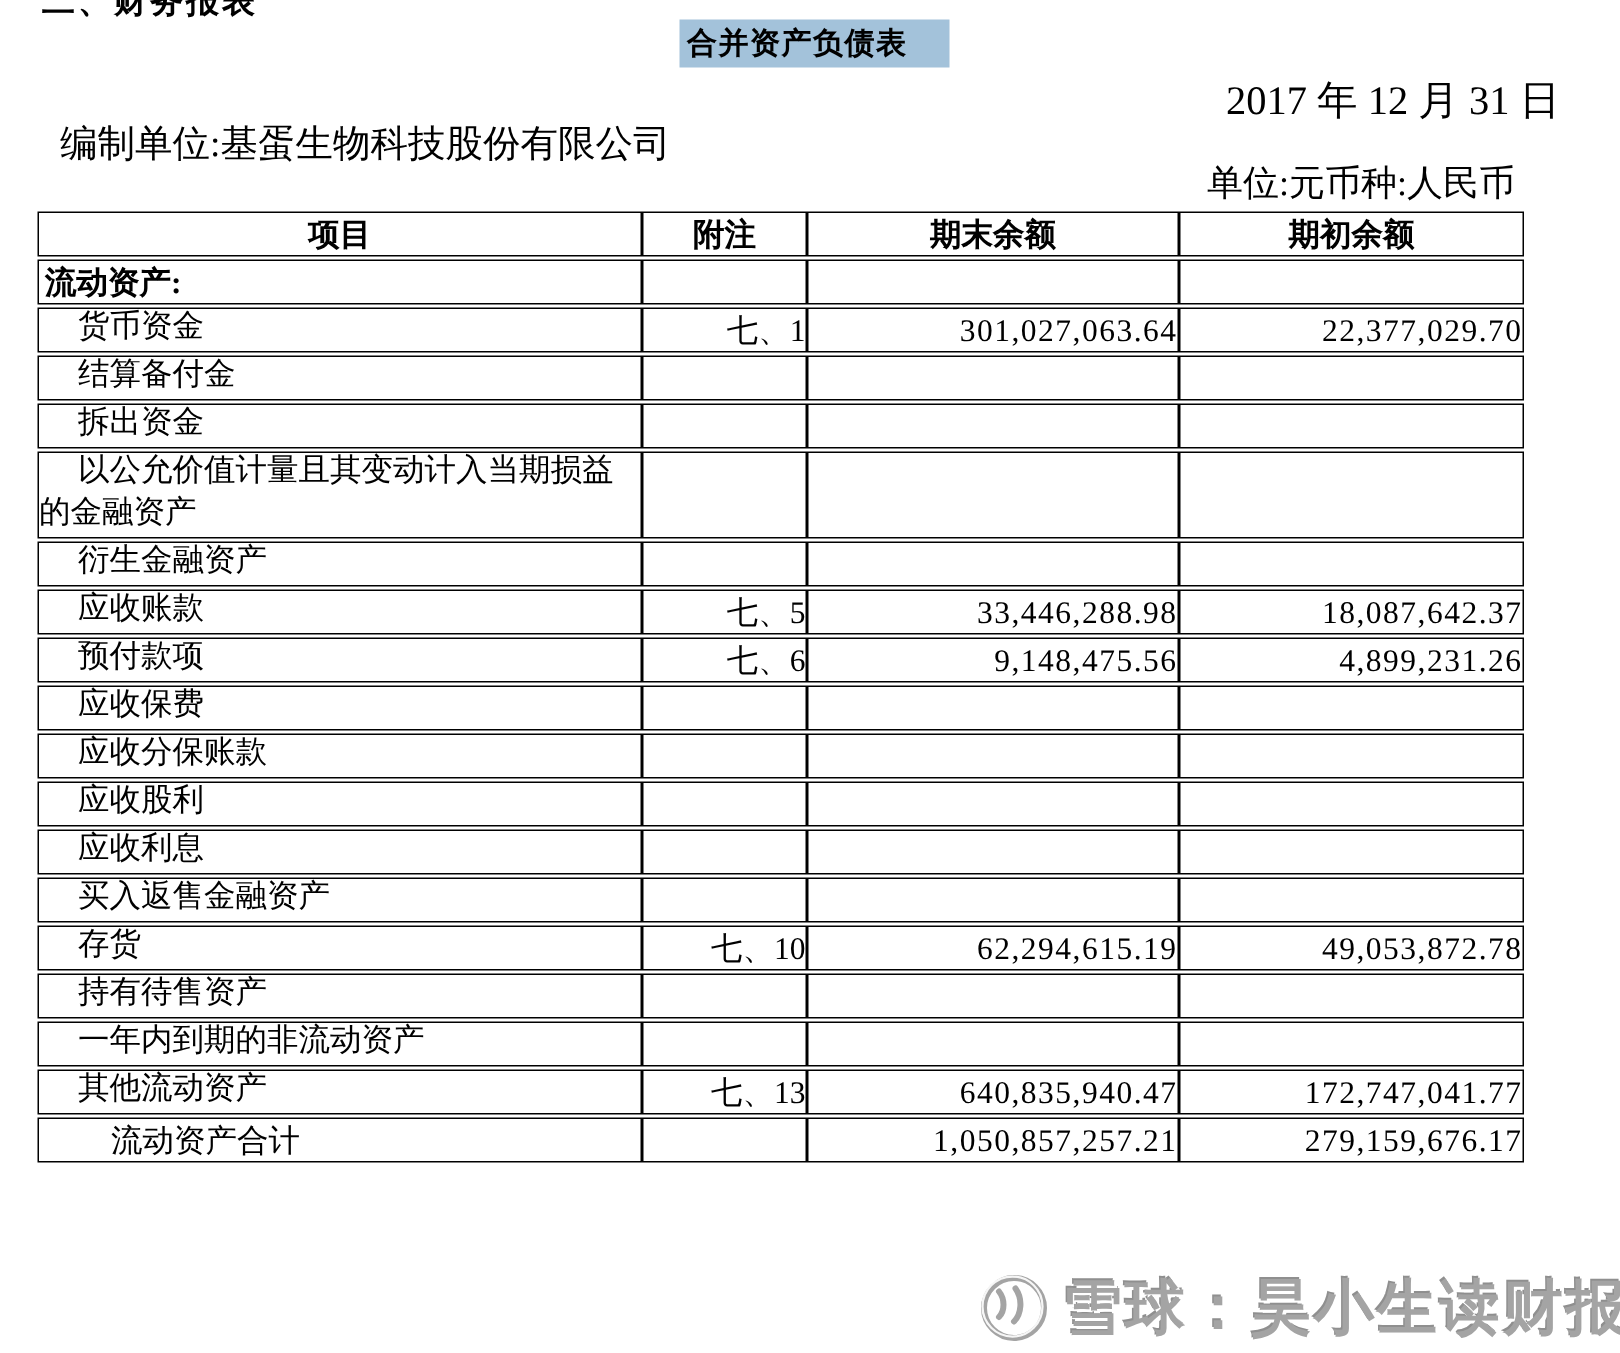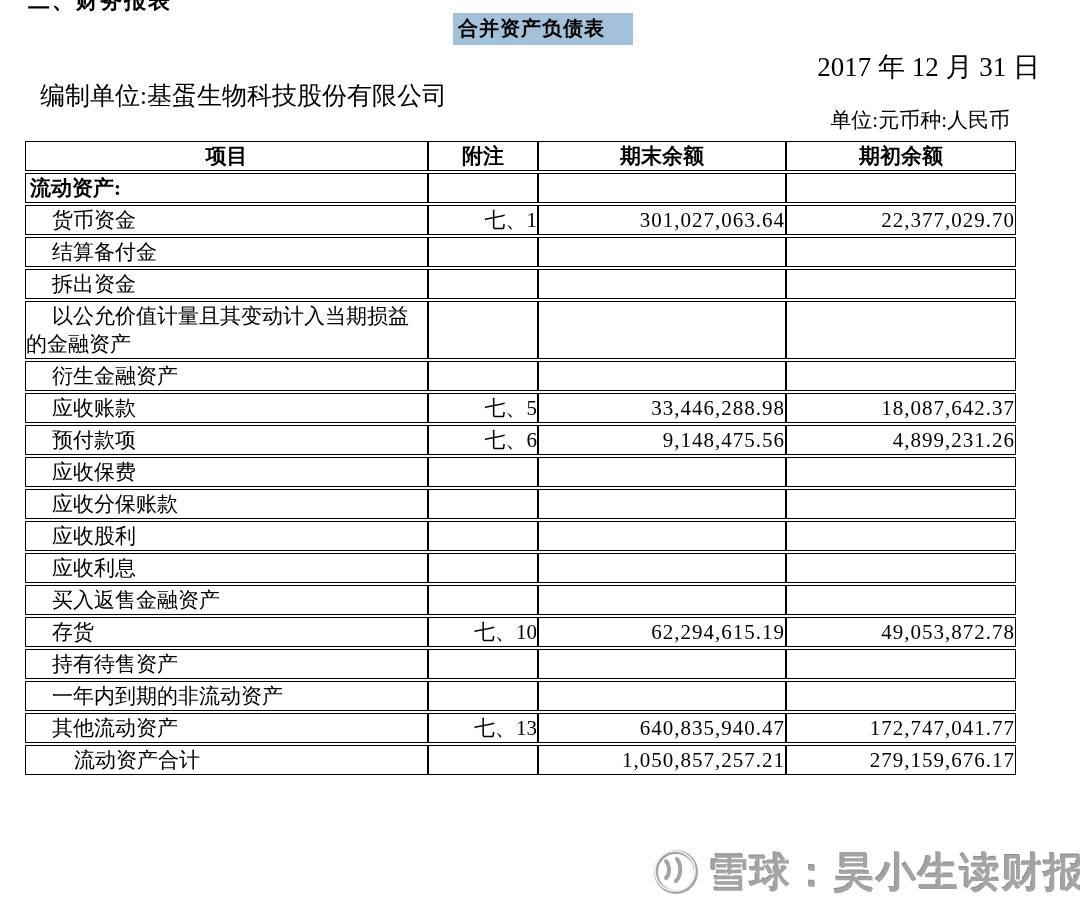--- a/index.html
+++ b/index.html
@@ -12,35 +12,35 @@
     position:absolute; left:28px; top:-14px;
     font-size:22px; font-weight:bold; letter-spacing:2px;
   }
   .title-row { position:absolute; top:13px; left:0; width:1040px; text-align:center; }
   .doc-title {
     display:inline-block; font-size:20px; font-weight:bold;
     background:#a3c2da; padding:2px 28px 3px 5px; letter-spacing:1px;margin-left:46px;
   }
   .date-line { position:absolute; top:49px; left:0; width:1040px; text-align:right; font-size:27px; }
   .prepared-line { position:absolute; top:79px; left:28px; font-size:25px;margin-left:12px; }
-  .unit-line { position:absolute; top:106px; right:70px; font-size:21px; }
+  .unit-line { position:absolute; top:106px; right:70px; font-size:24px; }
 
   table.bs {
     position:absolute; left:25px; top:139px;
     width:991px; table-layout:fixed;
     border-collapse:separate; border-spacing:0 2px;
     font-size:21px;
   }
   table.bs th, table.bs td {
     border:1.5px solid #000; height:28px; line-height:28px;
     padding:0; overflow:hidden; background:#fff;
   }
   table.bs th { font-weight:bold; text-align:center; }
   td.c-item { text-align:left; padding-left:6px; }
-  td.c-item.item    { text-indent:26px; }
+  td.c-item.item    { text-indent:26px;font-family:Liberation Mono, monospace; }
   td.c-item.section { text-indent:4px; font-weight:bold; }
   td.c-item.total   { text-indent:48px; }
   td.c-note { text-align:right; padding-left:12px; }
   td.c-num  { text-align:right; padding-right:10px; letter-spacing:1px; }
 
   .watermark {
     position:absolute; left:652px; top:848px;
     display:flex; align-items:center; gap:8px;
     color:#a4a4a4; z-index:5;
   }

